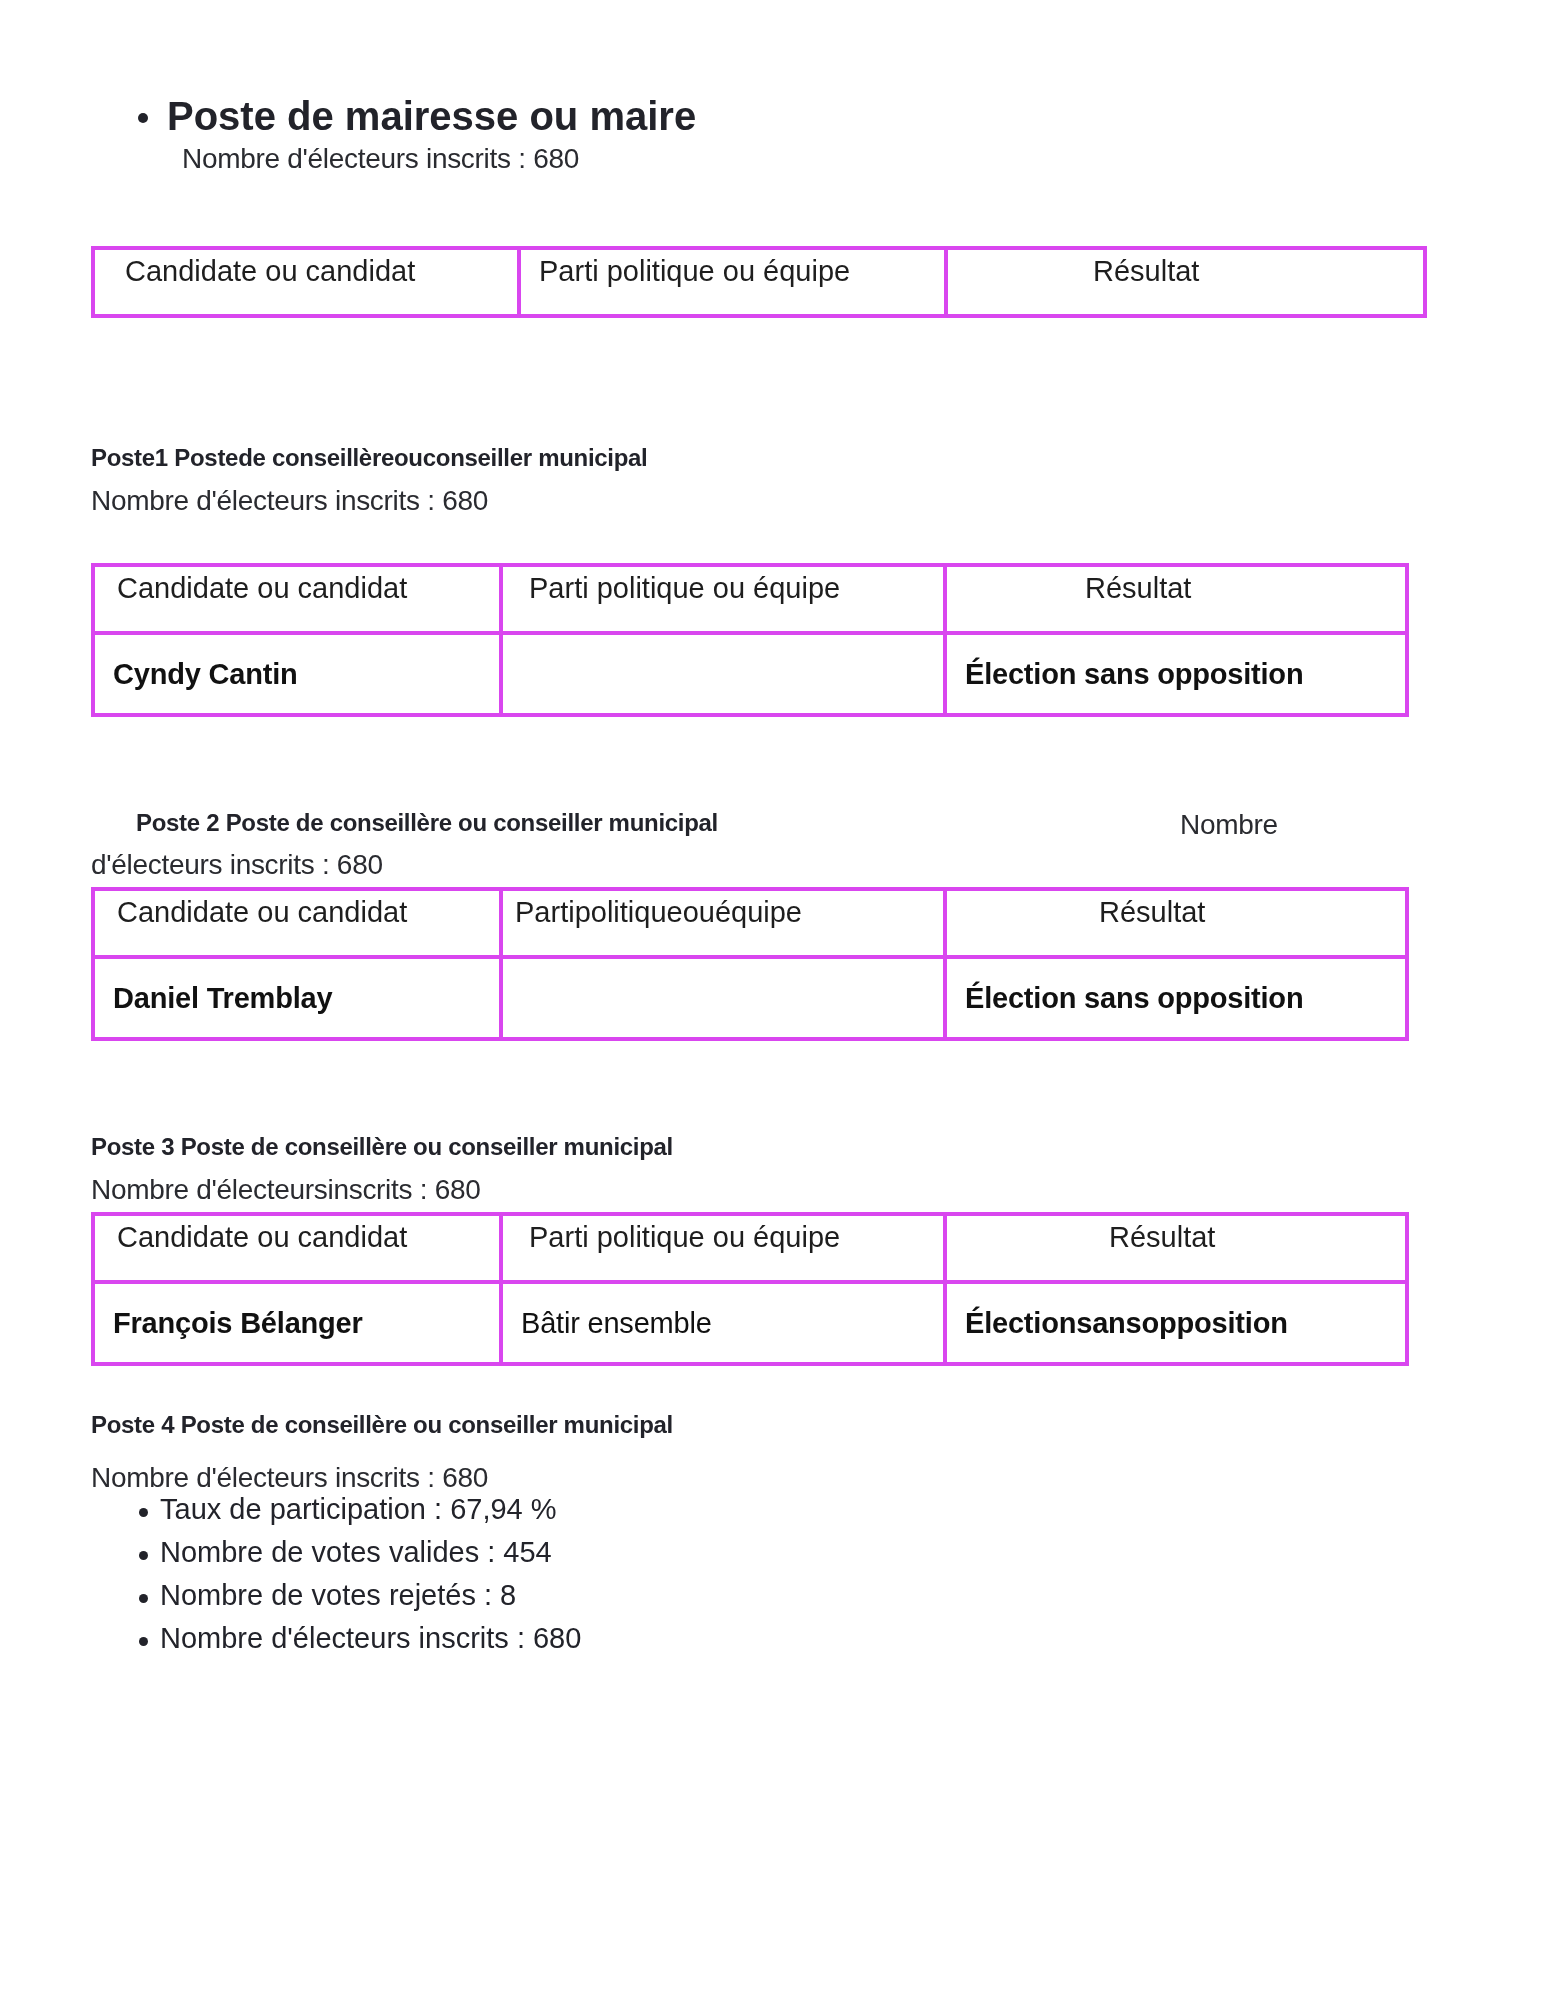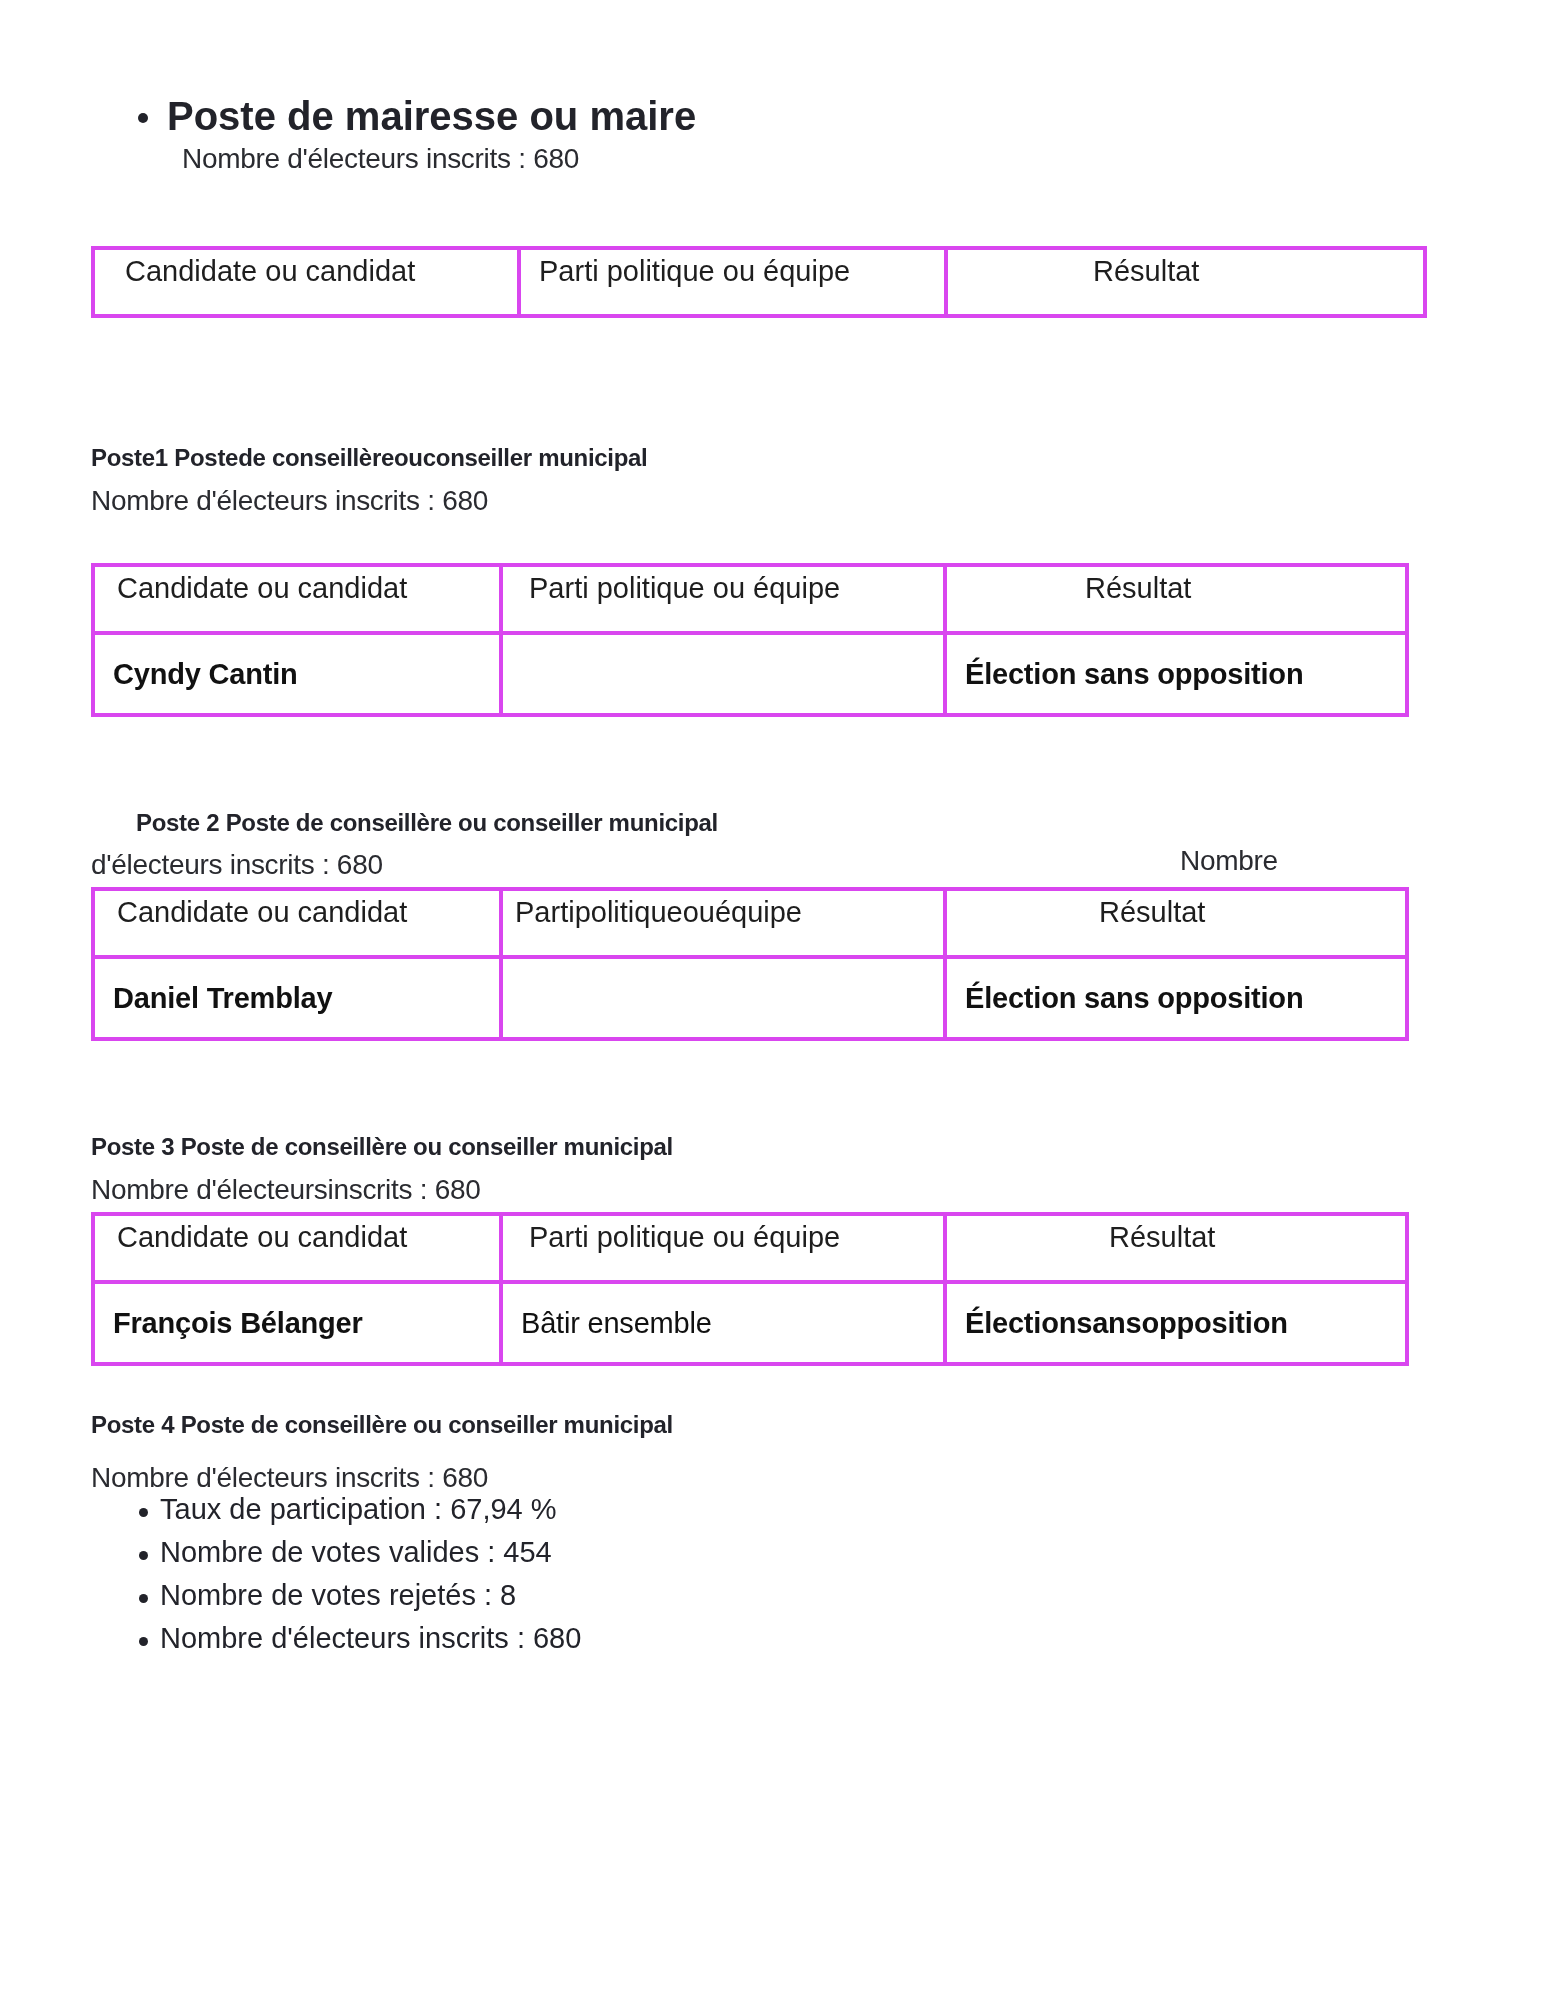--- a/index.html
+++ b/index.html
@@ -108,21 +108,21 @@
           <div class="dcell"></div>
         </td>
     <td>
           <div class="dcell">Élection sans opposition</div>
         </td>
   </tr>
 </tbody>
   </table>
 
 <div class="abs section-title" style="left:91px; top:805px;margin-left:45px;">Poste 2 Poste de conseillère ou conseiller municipal</div>
-<div class="abs info-line" style="left:1180px; top:844px;">Nombre</div>
+<div class="abs info-line" style="left:1180px; top:808px;">Nombre</div>
 <div class="abs info-line" style="left:91px; top:848px;">d'électeurs inscrits : 680</div>
 
 <table class="results" style="left:91px; top:887px; width:1314px;">
   <colgroup>
       <col style="width:408px">
       <col style="width:444px">
       <col style="width:462px">
     </colgroup>
   <tbody>
       <tr class="head">

